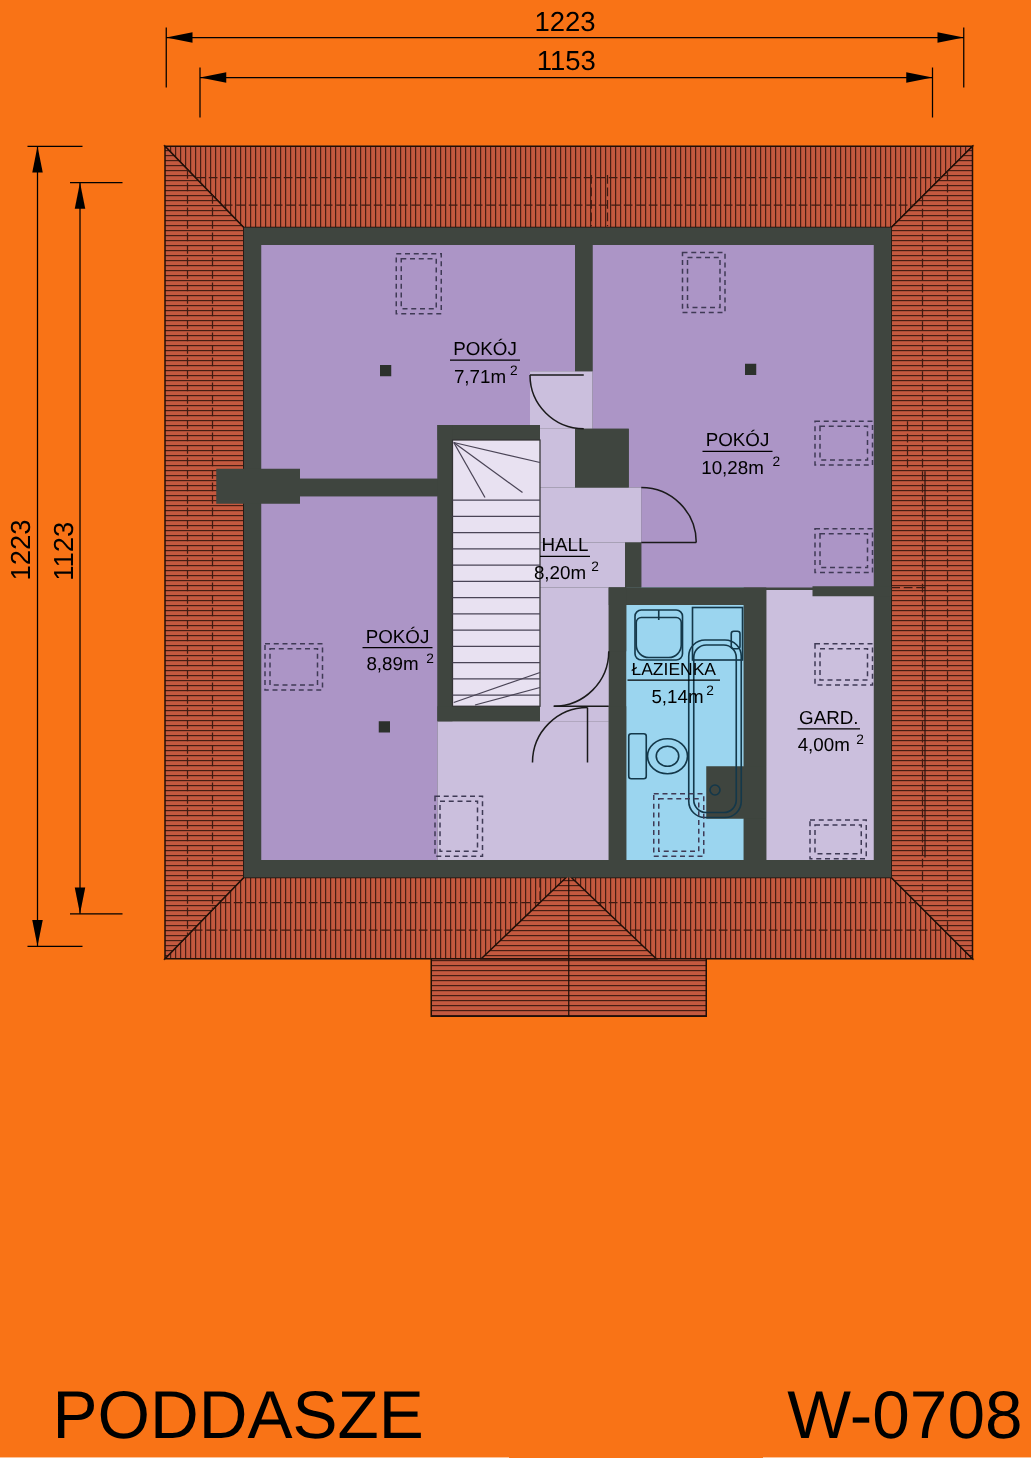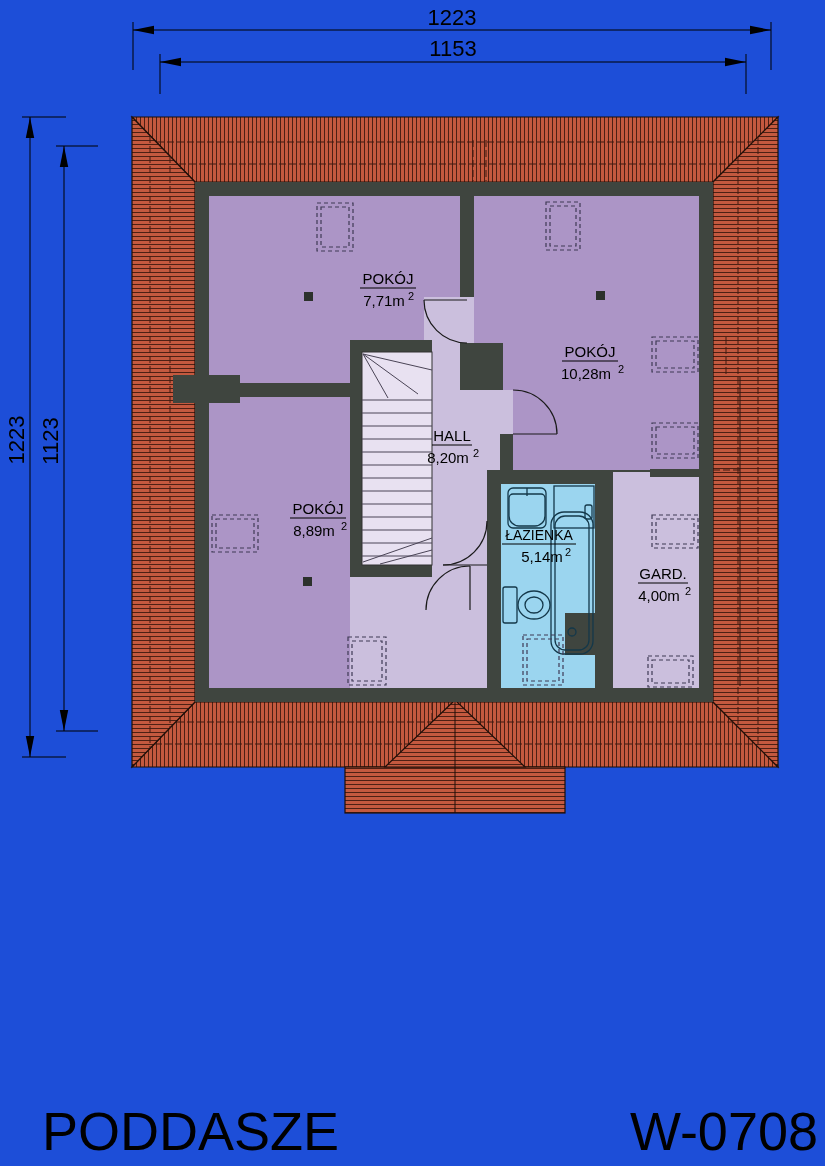--- a/index.html
+++ b/index.html
@@ -1,16 +1,16 @@
 <!DOCTYPE html>
 <html><head>
 <meta charset="utf-8">
 <style>
   html,body{margin:0;padding:0;background:#ffffff;}
-  .page{width:825px;height:1166px;position:relative;background:#1d4ed8;overflow:hidden;}
+  .page{width:825px;height:1166px;position:relative;background:#f97316;overflow:hidden;}
   svg{display:block;}
   text{font-family:"Liberation Sans","DejaVu Sans",sans-serif;fill:#000;}
   .dimtxt{font-size:22px;}
   .roomname{font-size:15px;}
   .roomname-sm{font-size:14px;}
   .roomarea{font-size:15px;}
   .supscr{font-size:11px;}
   .footer{font-size:54px;}
 </style>
 </head>

